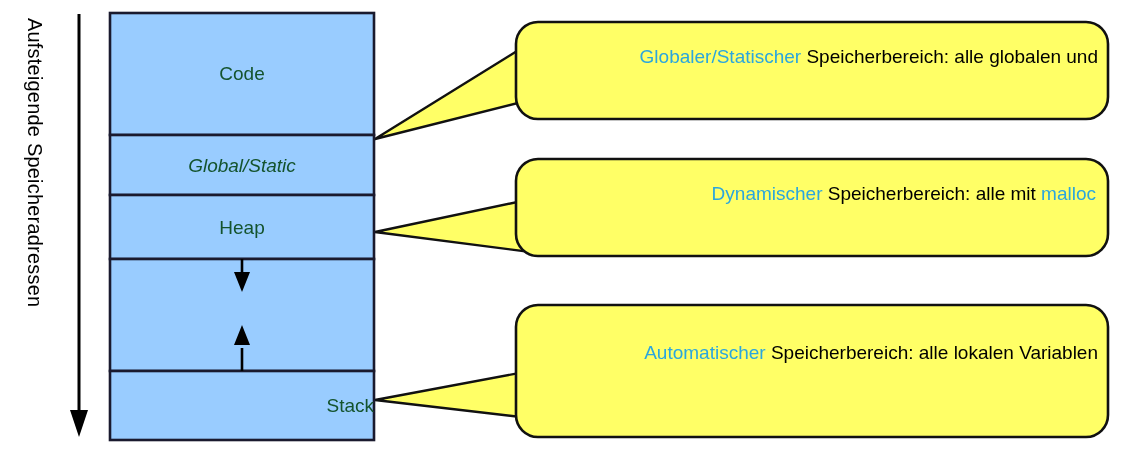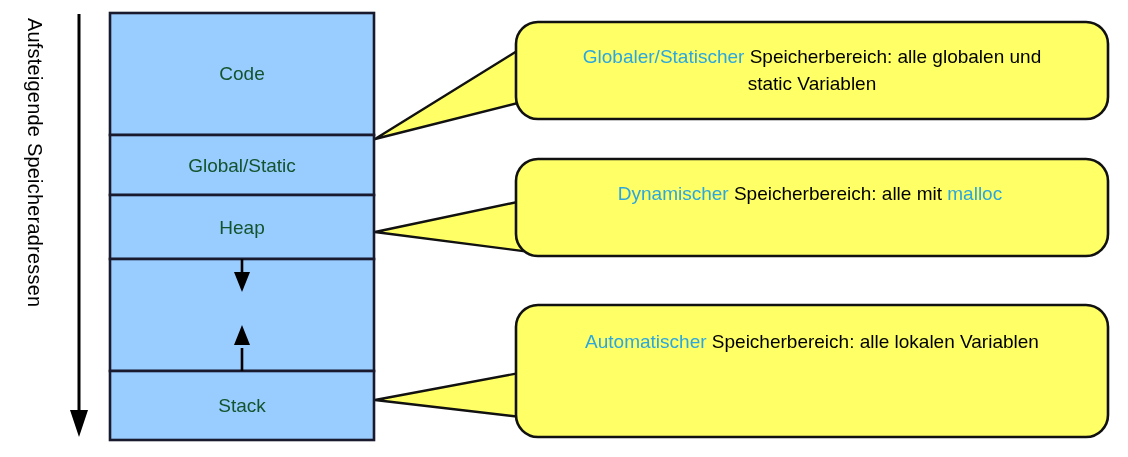--- a/index.html
+++ b/index.html
@@ -50,21 +50,21 @@
     text-align: center;
     color: #14532d;
     font-size: 19px;
     line-height: 1;
     white-space: nowrap;
   }
 
   
   .callout-text {
     position: absolute;
-    text-align: center;
+    text-align: right;
     font-size: 19px;
     line-height: 27px;
     color: #000000;
   }
   .hl { color: #2BA6DE; }
 </style>
 </head>
 <body>
 
 <div id="stage">
@@ -105,25 +105,25 @@
     <g>
       <line x1="242" y1="371" x2="242" y2="348" stroke="#000000" stroke-width="2.6"></line>
       <polygon points="242,325 234,345 250,345" fill="#000000"></polygon>
     </g>
   </svg>
 
   <div class="axis-label">Aufsteigende Speicheradressen</div>
 
   <div class="blk-label" style="left:110px; top:64px;  width:264px;">Code</div>
 
-  <div class="blk-label" style="left:110px; top:156px; width:264px;">Global/Static</div>
+  <div class="blk-label" style="left:110px; top:156px; width:264px;font-style:italic;">Global/Static</div>
 
   <div class="blk-label" style="left:110px; top:218px; width:264px;">Heap</div>
 
-  <div class="blk-label" style="left:110px; top:396px; width:264px;">Stack</div>
+  <div class="blk-label" style="left:110px; top:396px; width:264px;text-align:right;">Stack</div>
 
-  <div class="callout-text" style="left:526px; top:43px;  width:572px;"><span class="hl">Globaler/Statischer</span><span> Speicherbereich: alle globalen und</span><br><span>static Variablen</span></div>
+  <div class="callout-text" style="left:526px; top:43px;  width:572px;"><span class="hl">Globaler/Statischer</span><span> Speicherbereich: alle globalen und</span><br></div>
 
   <div class="callout-text" style="left:524px; top:180px; width:572px;"><span class="hl">Dynamischer</span><span> Speicherbereich: alle mit </span><span class="hl">malloc</span><br></div>
 
-  <div class="callout-text" style="left:526px; top:328px; width:572px;"><span class="hl">Automatischer</span><span> Speicherbereich: alle lokalen Variablen</span><br></div>
+  <div class="callout-text" style="left:526px; top:339px; width:572px;"><span class="hl">Automatischer</span><span> Speicherbereich: alle lokalen Variablen</span><br></div>
 
 </div>
 
 </body></html>

